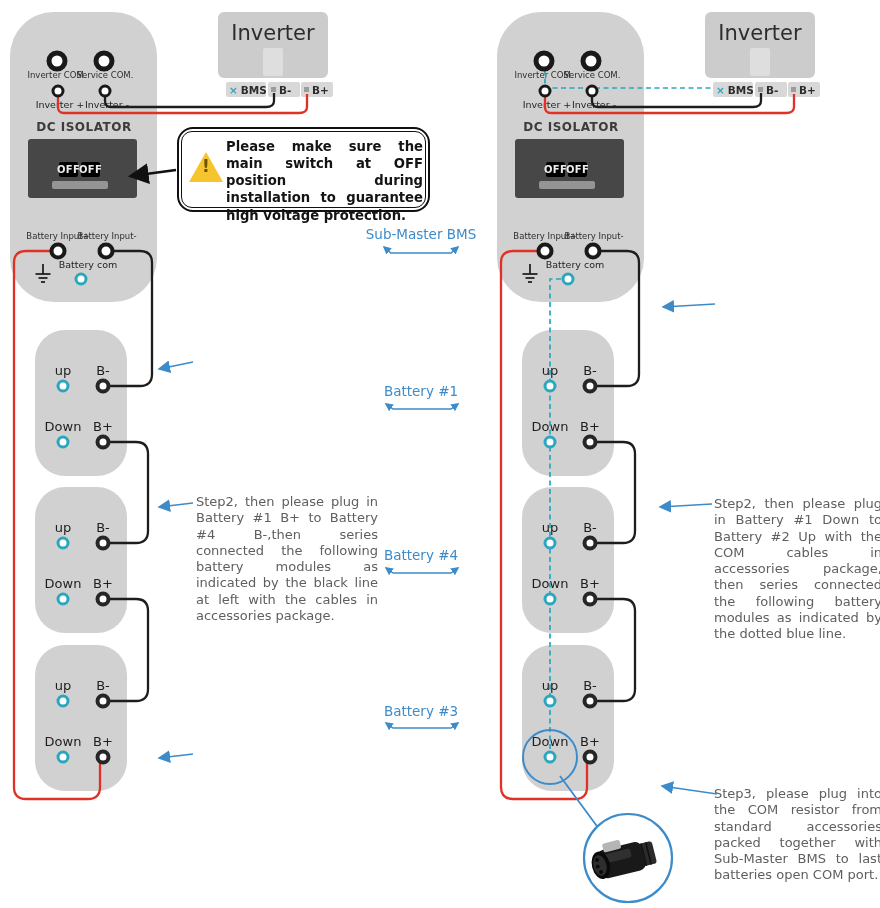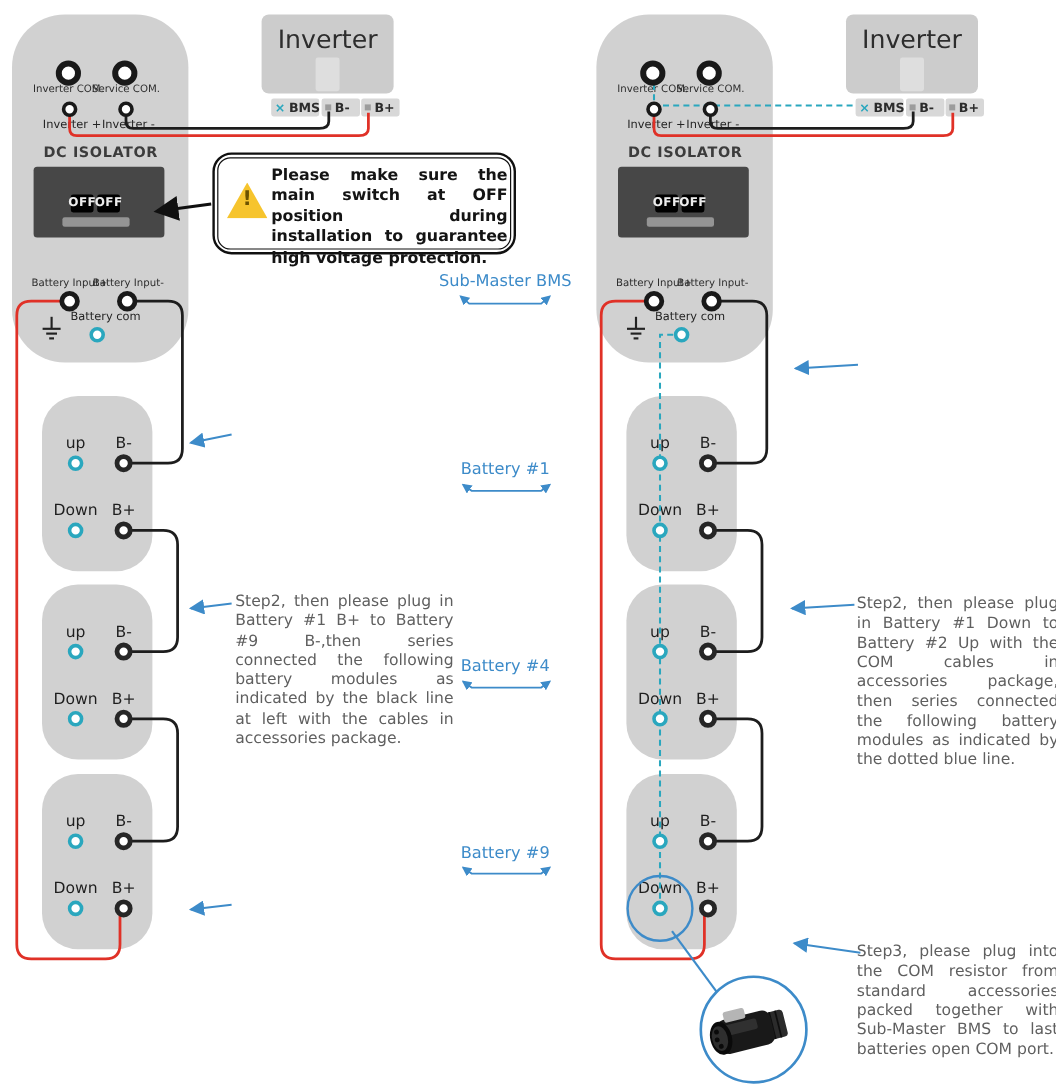--- a/index.html
+++ b/index.html
@@ -93,23 +93,23 @@
   <div class="lbl lbl-port" style="left:63px;top:583px;">Down</div>
   <div class="lbl lbl-port" style="left:103px;top:583px;">B+</div>
   <div class="lbl lbl-port" style="left:63px;top:685px;">up</div>
   <div class="lbl lbl-port" style="left:103px;top:685px;">B-</div>
   <div class="lbl lbl-port" style="left:63px;top:741px;">Down</div>
   <div class="lbl lbl-port" style="left:103px;top:741px;">B+</div>
 
   <div class="lbl lbl-blue" style="left:421px;top:234px;">Sub-Master BMS</div>
   <div class="lbl lbl-blue" style="left:421px;top:391px;">Battery #1</div>
   <div class="lbl lbl-blue" style="left:421px;top:555px;">Battery #4</div>
-  <div class="lbl lbl-blue" style="left:421px;top:711px;">Battery #9</div>
-
-  <div class="step" style="left:196px;top:494px;width:182px;">Step2, then please plug in Battery #1 B+ to Battery #9 B-,then series connected the following battery modules as indicated by the black line at left with the cables in accessories package.</div>
+  <div class="lbl lbl-blue" style="left:421px;top:711px;">Battery #3</div>
+
+  <div class="step" style="left:196px;top:494px;width:182px;">Step2, then please plug in Battery #1 B+ to Battery #4 B-,then series connected the following battery modules as indicated by the black line at left with the cables in accessories package.</div>
 
   <div class="warn-outer">
     <div class="warn-inner">
       <div class="tri"></div>
       <div class="tri-bang">!</div>
       <div class="warn-text">Please make sure the main switch at OFF position during installation to guarantee high voltage protection.</div>
     </div>
   </div>
 
   <div class="body-box" style="left:497px;top:12px;width:147px;height:290px;border-radius:44px;"></div>

